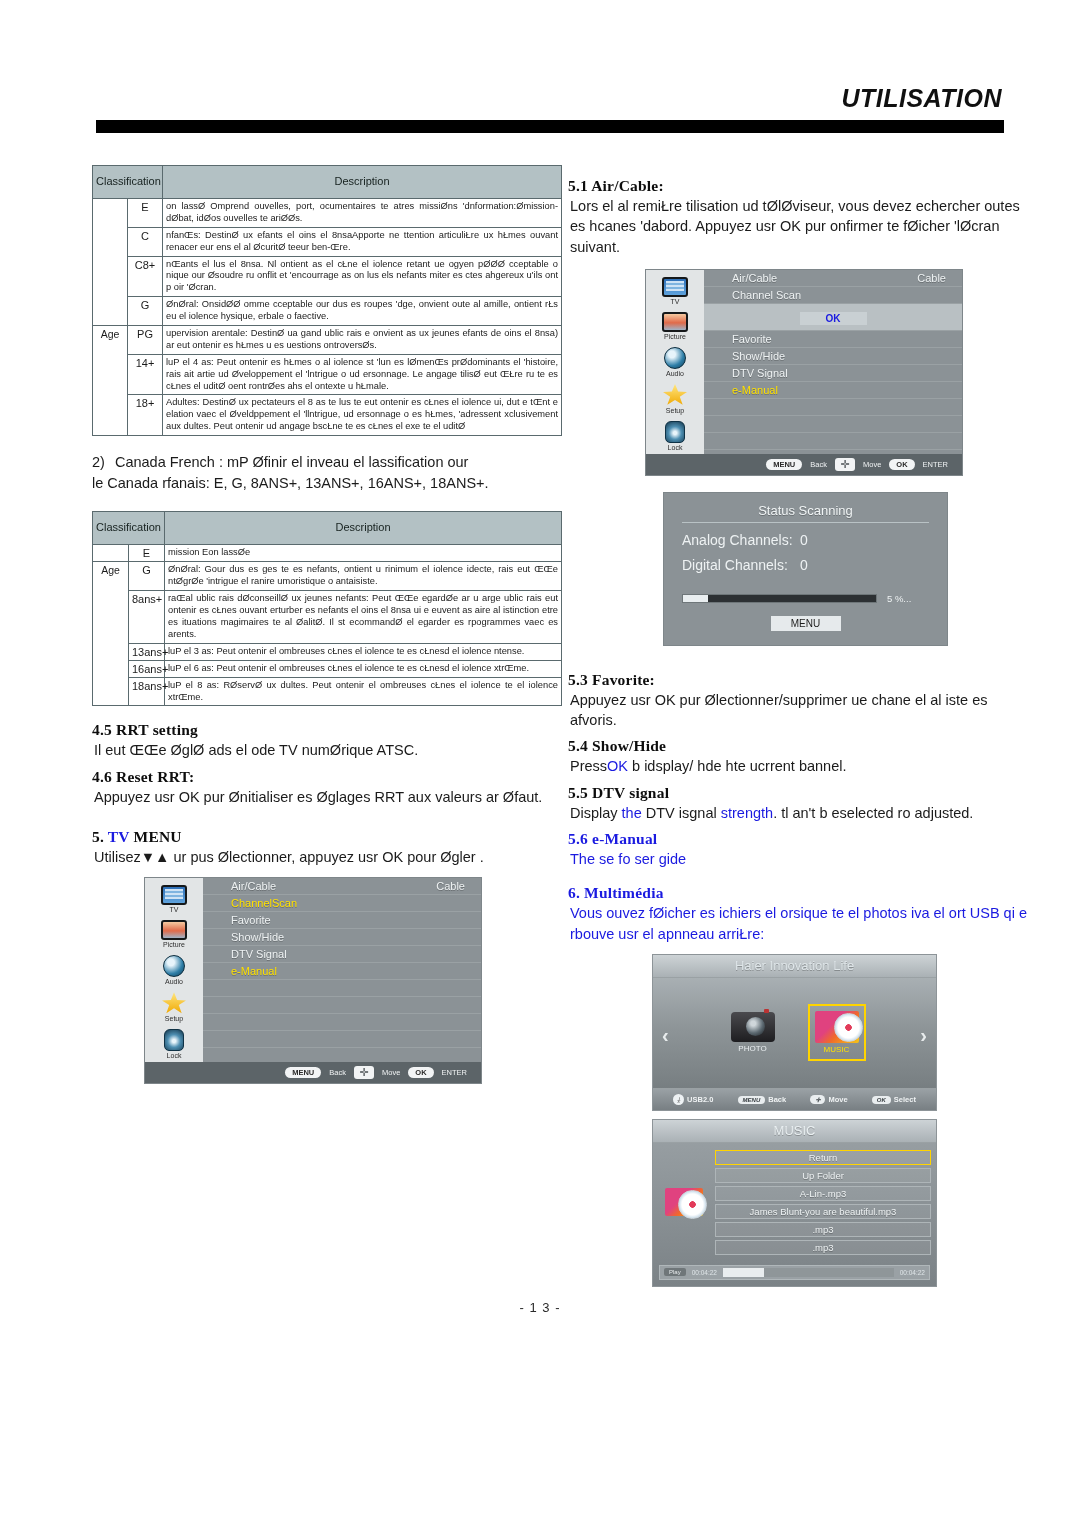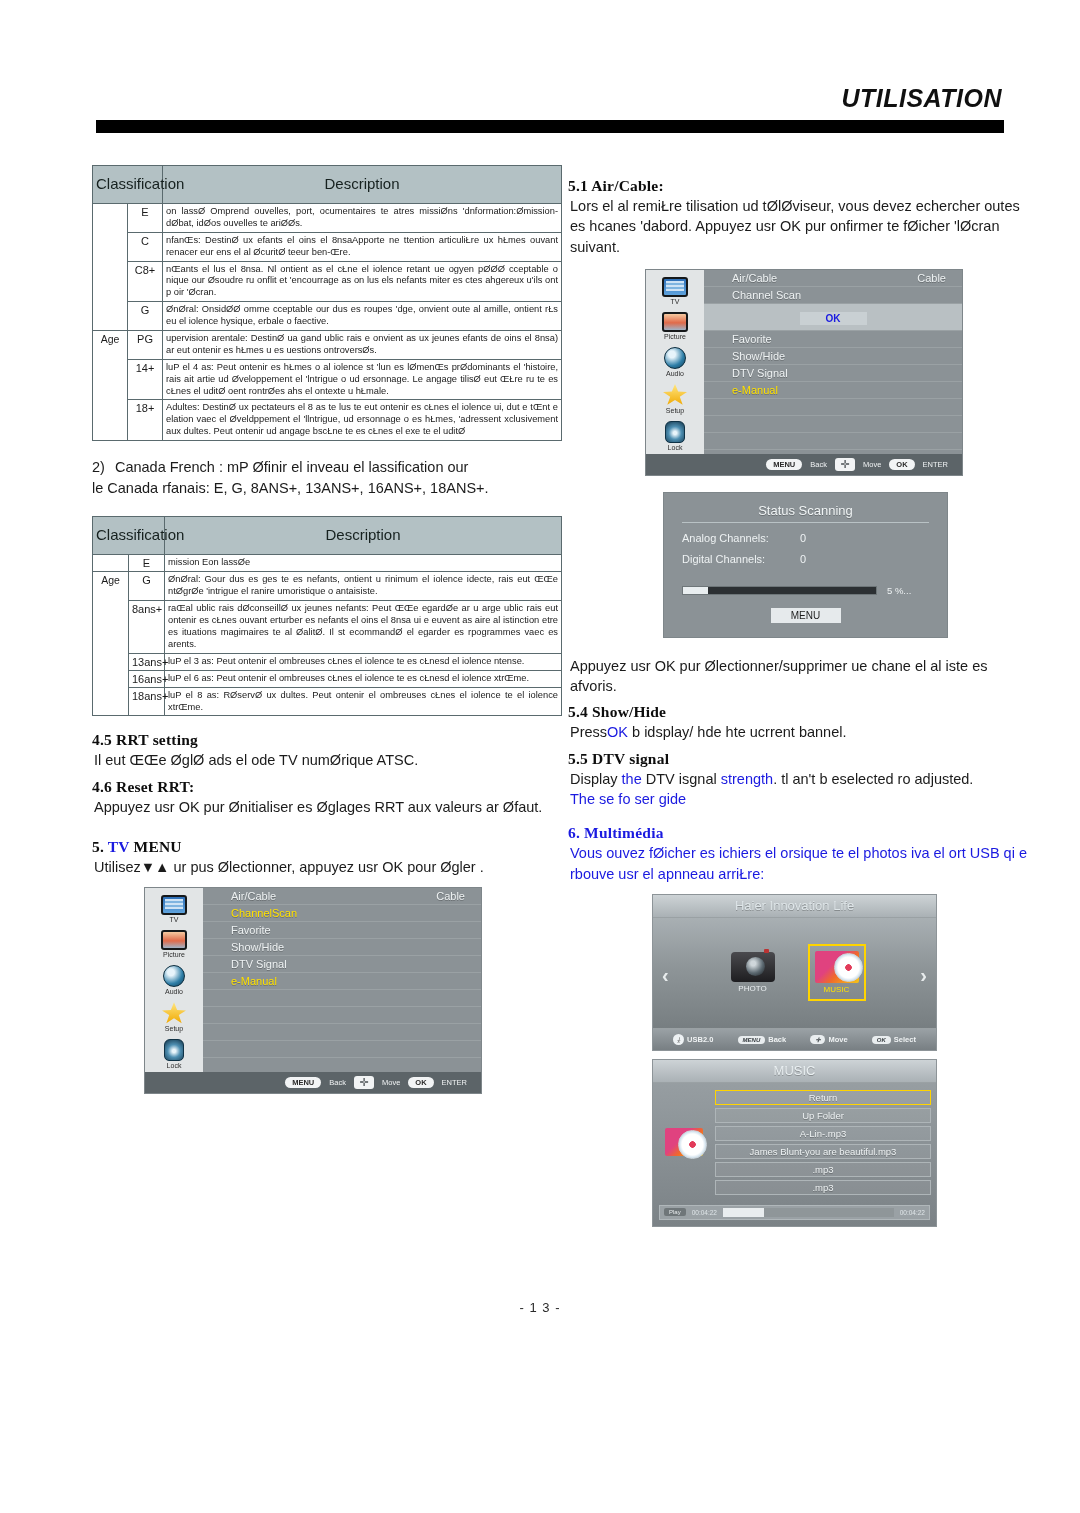--- a/index.html
+++ b/index.html
@@ -37,21 +37,21 @@
   }
   table.rating td, table.rating th {
     border:1px solid #5a6a6e;
     vertical-align:top;
     padding:2px 3px;
   }
   table.rating thead th {
     background:#b3c1c4;
     font-weight:normal;
     text-align:center;
-    font-size:15px;
+    font-size:11px;
     padding:9px 3px 11px 3px;
     color:#16211f;
   }
   .col-age   { width:34px; }
   .col-code  { width:36px; text-align:center; }
   .col-desc  { }
   td.cell-code {
     text-align:center; font-size:11px; padding-top:4px; color:#1b1b1b;
   }
   td.cell-desc {
@@ -174,21 +174,21 @@
   .status-panel {
     background:#8b9296; border:1px solid #7e868a;
     padding:10px 18px 14px 18px;
   }
   .status-title {
     text-align:center; color:#f0f4f5; font-size:13px;
     padding-bottom:4px; border-bottom:1px solid #b9c2c5;
     text-shadow:0 1px 0 rgba(0,0,0,.25);
   }
   .status-line {
-    display:flex; margin-top:9px; color:#eef2f3; font-size:11px;
+    display:flex; margin-top:9px; color:#eef2f3; font-size:14px;
   }
   .status-line .k { width:118px; }
   .bar-wrap { display:flex; align-items:center; margin-top:20px; gap:10px; }
   .bar {
     flex:1; height:9px; background:#2c3033; border:1px solid #6e7679;
     position:relative;
   }
   .bar > i {
     position:absolute; left:0; top:0; bottom:0; width:13%;
     background:#e9eef0; display:block;
@@ -584,32 +584,34 @@
       <span class="bar">
           <i></i>
         </span>
       <span class="bar-pct">5 %...</span>
     </div>
     <div class="status-menu">MENU</div>
   </div>
 
   <div style="height:18px"></div>
 
+  <h4 class="sec">5.3 Favorite:</h4>
   <p class="body">Appuyez usr OK pur Ølectionner/supprimer ue chane el al iste es afvoris.</p>
 
   <h4 class="sec">5.4 Show/Hide</h4>
   <p class="body">
     <span>Press</span><span class="blue">OK</span><span> b idsplay/ hde hte ucrrent bannel.</span>
   </p>
 
   <h4 class="sec">5.5 DTV signal</h4>
   <p class="body">
     <span>Display </span><span class="blue">the</span><span> DTV isgnal </span><span class="blue">strength</span><span>. tl an't b eselected ro adjusted.</span>
   </p>
 
+  <h4 class="sec blue">5.6 e-Manual</h4>
   <p class="body bluepara">The se fo ser gide</p>
 
   <div style="height:8px"></div>
 
   <h4 class="sec blue">6. Multimédia</h4>
   <p class="body bluepara">Vous ouvez fØicher es ichiers el orsique te el photos iva el ort USB qi e rbouve usr el apnneau arriŁre:</p>
 
   <div style="height:10px"></div>
 
   <div class="media" style="width:285px; margin-left:84px;">

